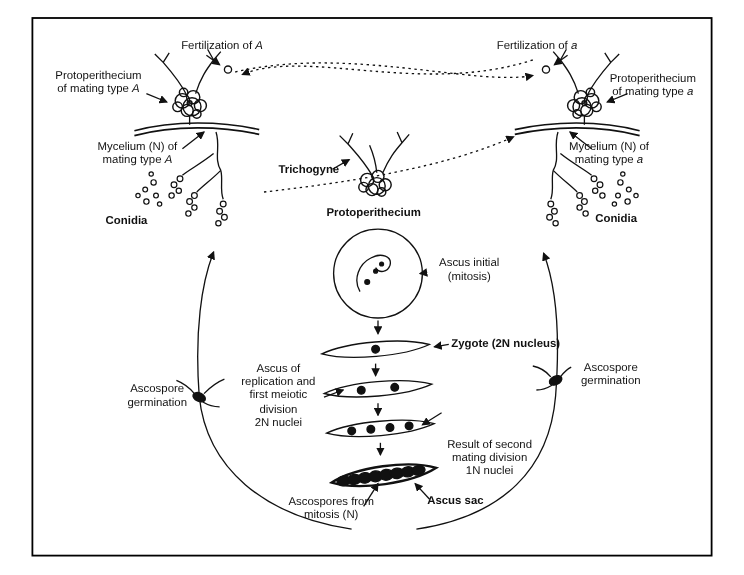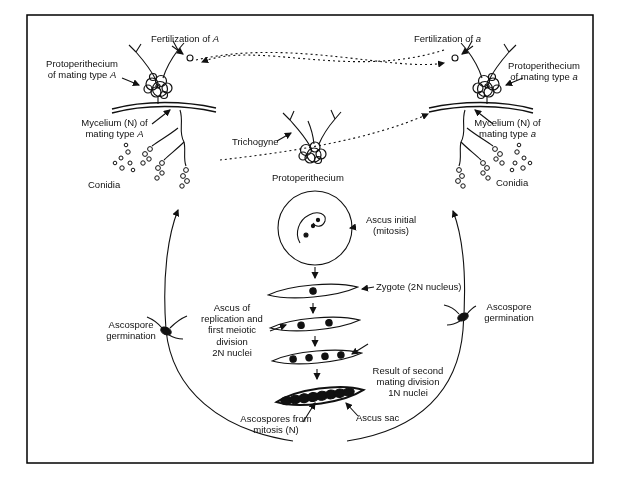--- a/index.html
+++ b/index.html
@@ -5,21 +5,21 @@
   html,body{margin:0;padding:0;background:#fff;}
   #stage{
     position:relative;width:620px;height:479px;background:#fff;overflow:hidden;
     font-family:"Liberation Sans","DejaVu Sans",sans-serif;color:#111;
   }
   #art{position:absolute;left:0;top:0;z-index:0;}
   .lbl{
     position:absolute;z-index:1;font-size:9.5px;line-height:1.18;
     text-align:center;white-space:nowrap;color:#111;
   }
-  .lbl.la{text-align:left;}
+  .lbl.la{text-align:left;font-weight:bold;}
   .it{font-style:italic;}
 </style>
 </head>
 <body>
 
 <div id="stage">
 
   <svg id="art" width="620" height="479" viewBox="0 0 620 479">
     <defs>
       <marker id="ah" viewBox="0 0 10 10" refX="8.5" refY="5" markerWidth="6.5" markerHeight="6.5" orient="auto-start-reverse">

